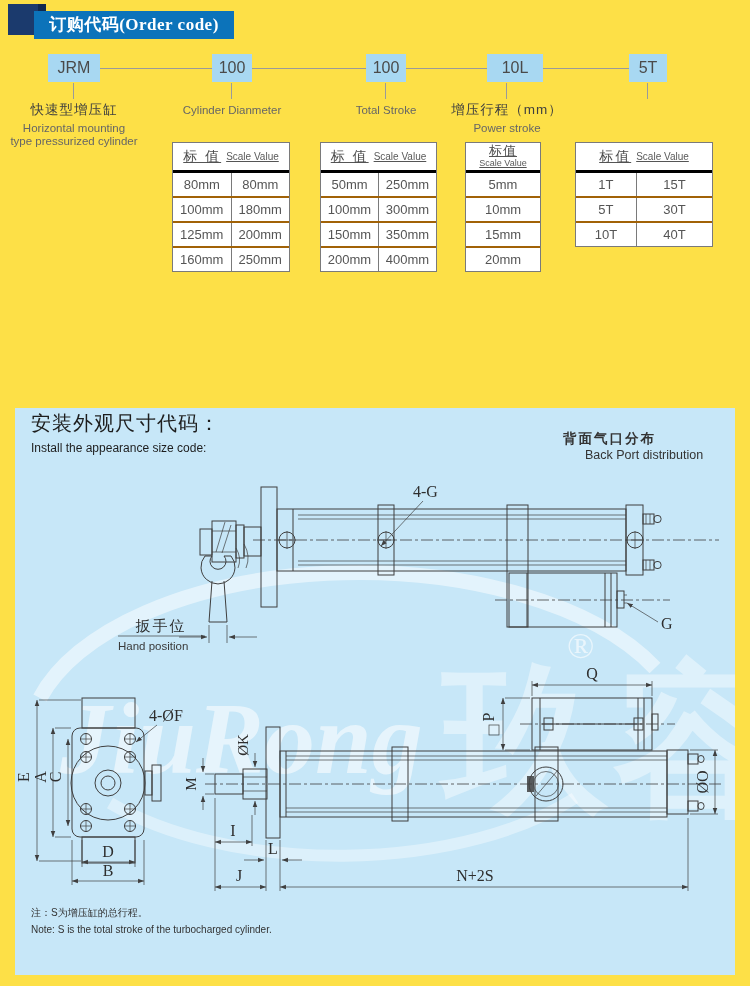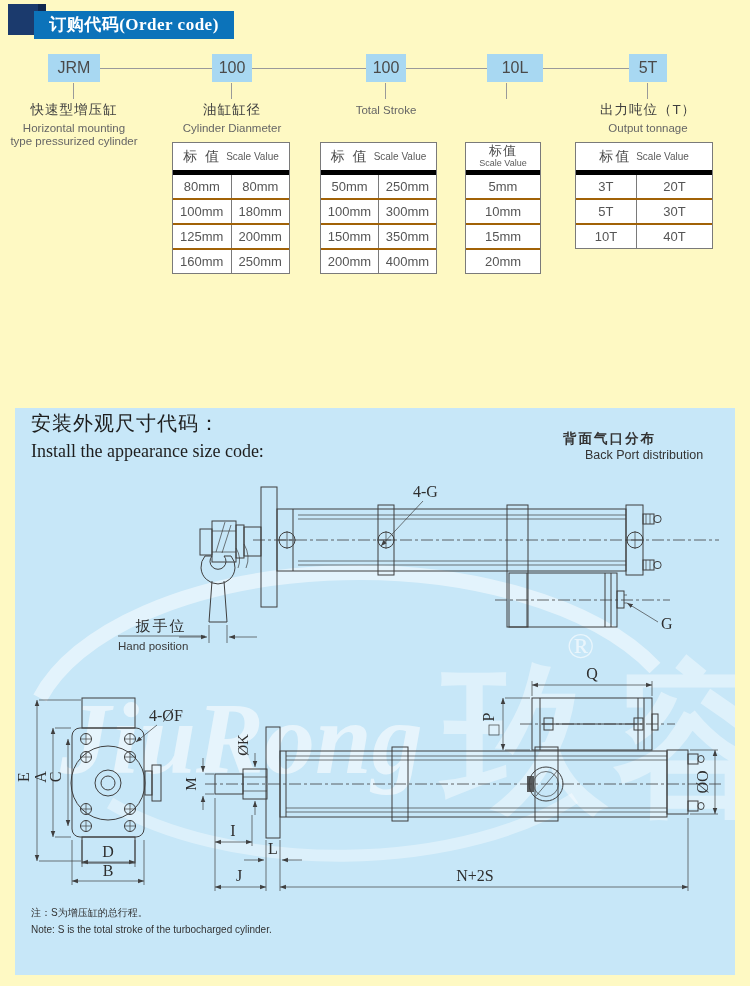--- a/index.html
+++ b/index.html
@@ -1,16 +1,16 @@
 <!DOCTYPE html>
 <html><head>
 <meta charset="utf-8">
 <style>
   html,body{margin:0;padding:0;background:#ffffff;}
-  .page{position:relative;width:750px;height:986px;background:#fef9c3;
+  .page{position:relative;width:750px;height:986px;background:#fde047;
         font-family:"Liberation Sans",sans-serif;overflow:hidden;}
   .abs{position:absolute;}
 
   
   .navy-box{left:8px;top:4px;width:37px;height:31px;background:#1b3a6d;}
   .navy-fold{left:38px;top:4px;width:8px;height:31px;background:#10284f;}
   .banner{left:34px;top:11px;width:200px;height:28px;background:#0c73ba;color:#ffffff;
           font-family:"Liberation Serif",serif;font-weight:bold;font-size:17px;
           text-align:center;line-height:28px;letter-spacing:0.5px;}
 
@@ -18,38 +18,38 @@
   .codeline{left:74px;top:68px;width:574px;height:1px;background:#9a9a9a;}
   .codebox{top:54px;height:28px;background:#a8d8f2;color:#4a4a4a;font-size:16px;
            text-align:center;line-height:28px;}
   .stem{top:83px;width:1px;height:16px;background:#9a9a9a;}
   .codelabel{top:101px;width:190px;text-align:center;}
   .codelabel .zh{display:block;font-size:13.5px;color:#3f3f3f;letter-spacing:1px;}
   .codelabel .en{display:block;font-size:11.5px;color:#666;margin-top:3px;line-height:13px;}
 
   
   .vtable{top:142px;border:1px solid #7a7a7a;color:#555;box-sizing:border-box;background:#fff;}
-  .vt-h{height:27px;border-bottom:5px solid #000000;display:flex;align-items:center;
-        justify-content:center;gap:5px;}
+  .vt-h{height:27px;border-bottom:3px solid #000000;display:flex;align-items:center;
+        justify-content:center;gap:5px;text-decoration:underline;}
   .vt-h .hz{font-size:14px;letter-spacing:2px;color:#4c4c4c;}
   .vt-h .he{font-size:10px;color:#5a5a5a;}
   .vt-h.stack{flex-direction:column;gap:0;line-height:12px;}
   .vt-h.stack .hz{font-size:13px;letter-spacing:1px;}
   .vt-h.stack .he{font-size:9px;}
   .vt-r{display:flex;height:23px;border-bottom:2px solid #a16207;}
   .vt-r:last-child{border-bottom:none;}
   .vt-c{flex:1;border-right:1px solid #7a7a7a;display:flex;align-items:center;
         justify-content:center;font-size:13px;color:#555;}
   .vt-c:last-child{border-right:none;}
   .vt-c.w45{flex:0 0 44%;}
 
   
   .panel{left:15px;top:408px;width:720px;height:567px;background:#c7e7f8;}
   .p-title-zh{left:16px;top:2px;font-size:20px;color:#1d1d1d;letter-spacing:1px;}
-  .p-title-en{left:16px;top:33px;font-size:18px;color:#1d1d1d;font-family:Liberation Serif, serif;}
+  .p-title-en{left:16px;top:33px;font-size:12px;color:#1d1d1d;}
   .p-bp-zh{left:548px;top:22px;font-size:13.5px;color:#333;font-family:"Liberation Serif",serif;
            font-weight:bold;letter-spacing:2px;}
   .p-bp-en{left:570px;top:40px;font-size:12.5px;color:#333;}
   .p-note-zh{left:16px;top:498px;font-size:10px;color:#333;}
   .p-note-en{left:16px;top:516px;font-size:10px;color:#333;}
 
   .wm{left:0;top:140px;pointer-events:none;}
   .wm text{font-family:"Liberation Serif",serif;}
 
   
@@ -83,29 +83,28 @@
   <div class="abs stem" style="left:385px;"></div>
   <div class="abs stem" style="left:506px;"></div>
   <div class="abs stem" style="left:647px;"></div>
 
   <div class="abs codelabel" style="left:-21px;">
     <span class="zh">快速型增压缸</span>
     <span class="en">Horizontal mounting</span>
     <span class="en" style="margin-top:0;">type pressurized cylinder</span>
   </div>
   <div class="abs codelabel" style="left:137px;">
-    <span class="zh">油缸缸径</span>
     <span class="en">Cylinder Dianmeter</span>
   </div>
   <div class="abs codelabel" style="left:291px;">
     <span class="en">Total  Stroke</span>
   </div>
-  <div class="abs codelabel" style="left:553px;">
-    <span class="zh">出力吨位（T）</span>
-    <span class="en">Output  tonnage</span>
+  <div class="abs codelabel" style="left:412px;">
+    <span class="zh">增压行程（mm）</span>
+    <span class="en">Power stroke</span>
   </div>
 
   <div class="abs vtable" style="left:172px;width:118px;">
     <div class="vt-h">
       <span class="hz">标 值</span>
       <span class="he">Scale Value</span>
     </div>
     <div class="vt-r">
         <div class="vt-c">80mm</div>
         <div class="vt-c">80mm</div>
@@ -165,22 +164,22 @@
         <div class="vt-c">20mm</div>
       </div>
   </div>
 
   <div class="abs vtable" style="left:575px;width:138px;">
     <div class="vt-h">
       <span class="hz">标值</span>
       <span class="he">Scale Value</span>
     </div>
     <div class="vt-r">
-        <div class="vt-c w45">3T</div>
-        <div class="vt-c">20T</div>
+        <div class="vt-c w45">1T</div>
+        <div class="vt-c">15T</div>
       </div>
     <div class="vt-r">
         <div class="vt-c w45">5T</div>
         <div class="vt-c">30T</div>
       </div>
     <div class="vt-r">
         <div class="vt-c w45">10T</div>
         <div class="vt-c">40T</div>
       </div>
   </div>

